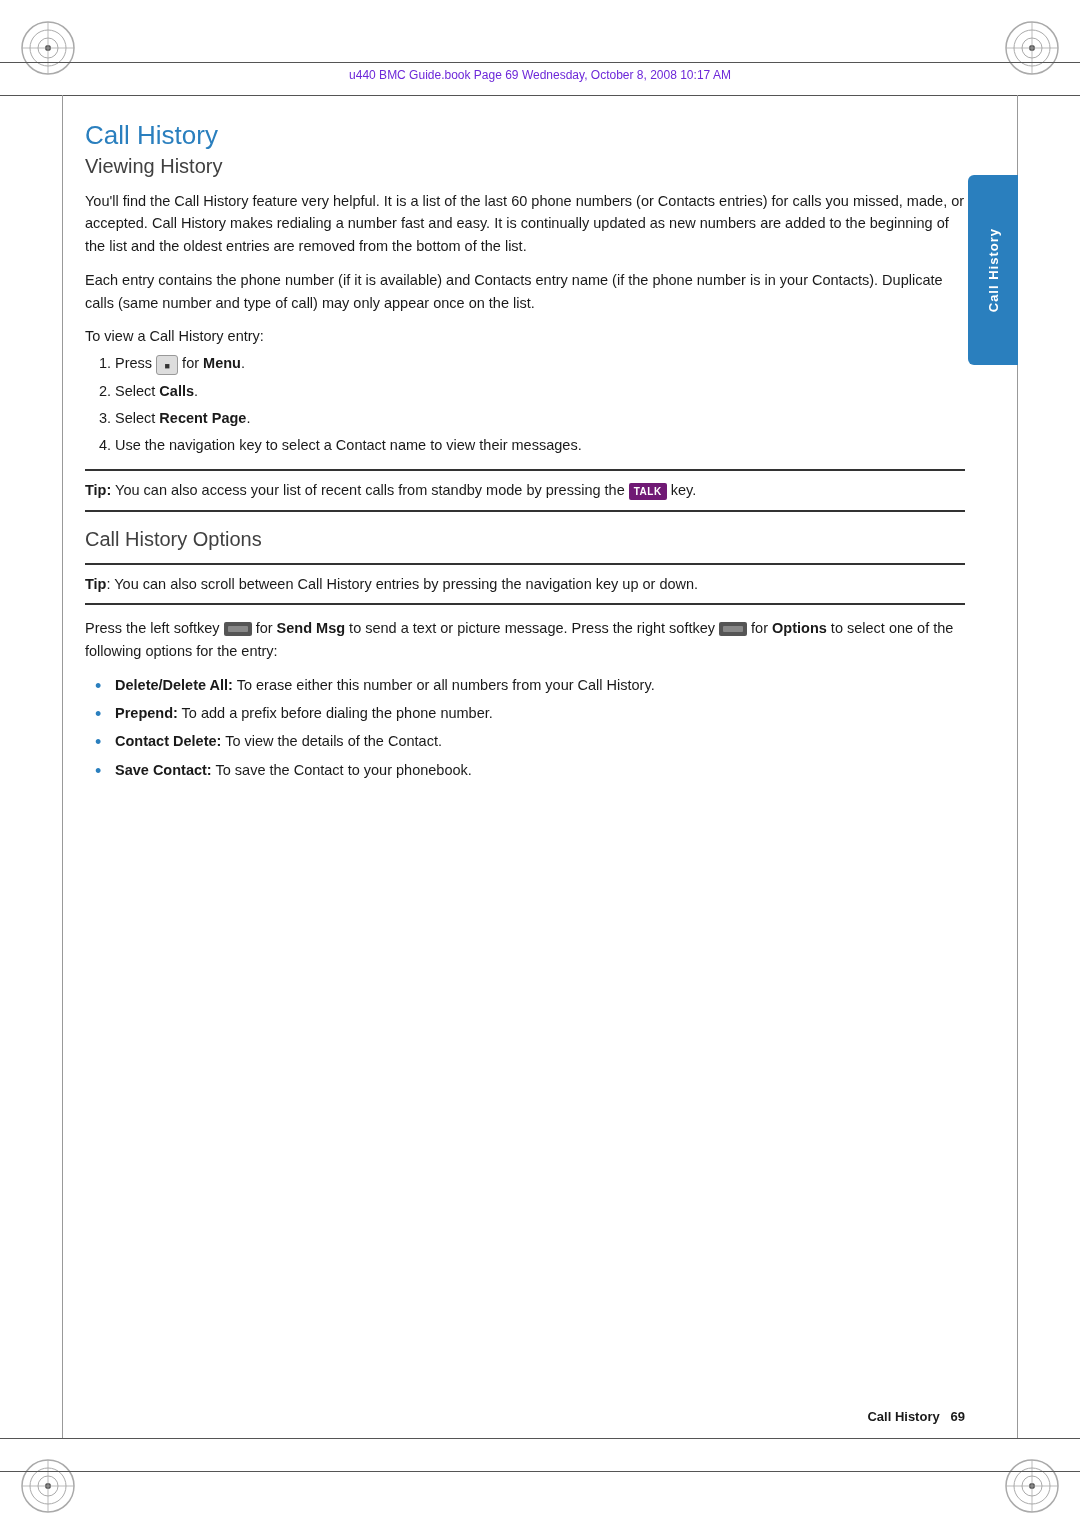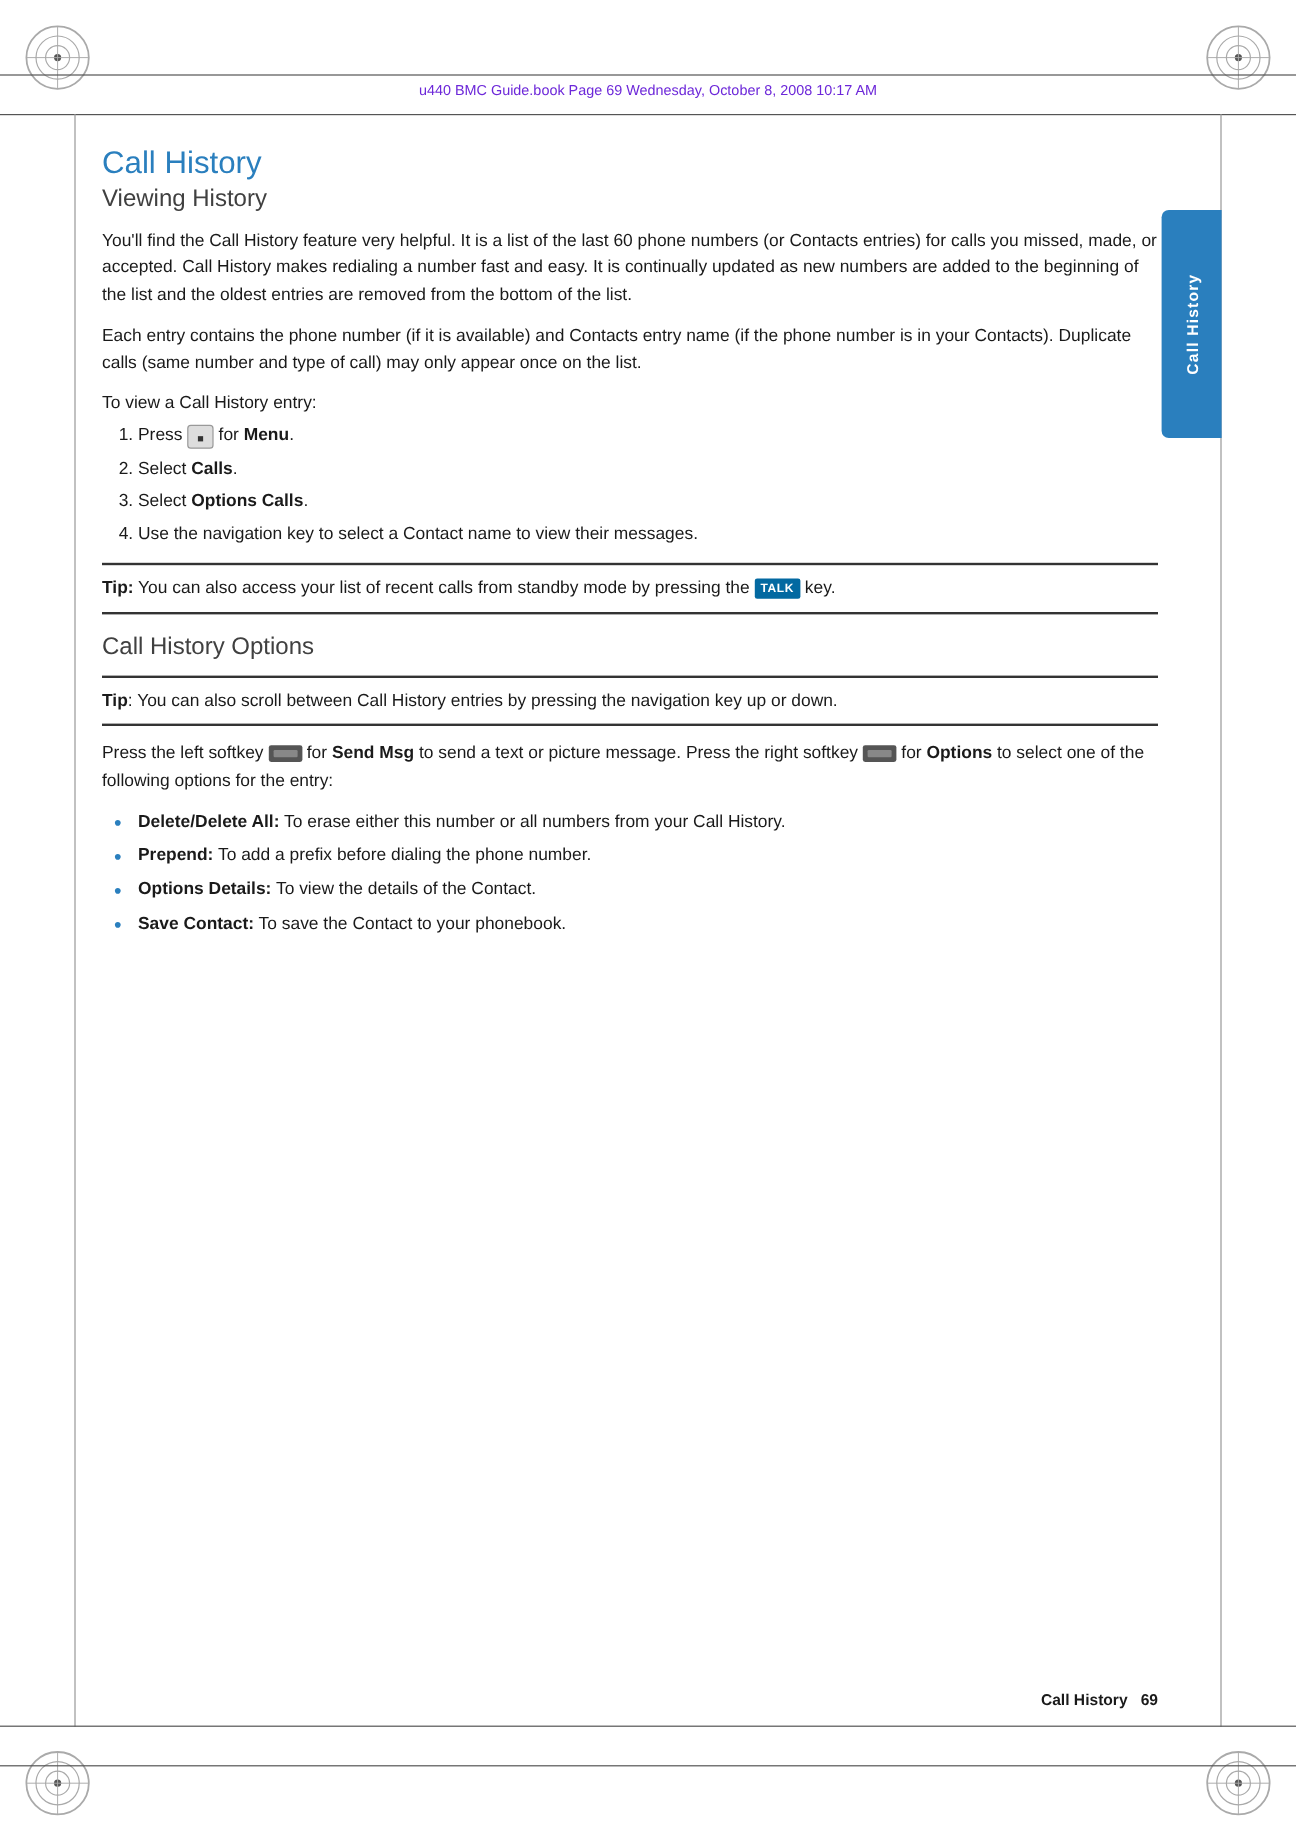--- a/index.html
+++ b/index.html
@@ -184,21 +184,21 @@
       vertical-align: middle;
       font-size: 9px;
       text-align: center;
       line-height: 20px;
       color: #333;
       font-weight: bold;
     }
 
     .talk-btn {
       display: inline-block;
-      background: #0369a1;
+      background: #701a75;
       color: white;
       font-size: 10px;
       font-weight: bold;
       padding: 1px 5px;
       border-radius: 2px;
       vertical-align: middle;
       letter-spacing: 0.5px;
     }
 
     
@@ -340,21 +340,21 @@
 
   <p class="body-text">Each entry contains the phone number (if it is available) and Contacts entry name (if the phone number is in your Contacts). Duplicate calls (same number and type of call) may only appear once on the list.</p>
 
   <p class="bold-heading">To view a Call History entry:</p>
 
   <ol class="numbered-list">
     <li>
       Press <span class="btn-icon">■</span> for <b>Menu</b>.
     </li>
     <li>Select <b>Calls</b>.</li>
-    <li>Select <b>Options Calls</b>.</li>
+    <li>Select <b>Recent Page</b>.</li>
     <li>Use the navigation key to select a Contact name to view their messages.</li>
   </ol>
 
   <div class="tip-box">
     <p class="body-text" style="margin-bottom:0;">
       <b>Tip:</b> You can also access your list of recent calls from standby mode by pressing the <span class="talk-btn">TALK</span> key.
     </p>
   </div>
 
   <h2 class="section-title" style="margin-top:16px;">Call History Options</h2>
@@ -371,21 +371,21 @@
   </p>
 
   <ul class="bullet-list">
     <li>
       <b>Delete/Delete All:</b> To erase either this number or all numbers from your Call History.
     </li>
     <li>
       <b>Prepend:</b> To add a prefix before dialing the phone number.
     </li>
     <li>
-      <b>Options Details:</b> To view the details of the Contact.
+      <b>Contact Delete:</b> To view the details of the Contact.
     </li>
     <li>
       <b>Save Contact:</b> To save the Contact to your phonebook.
     </li>
   </ul>
 
 </div>
 
 <div class="page-footer">
   <span class="page-footer-text">

